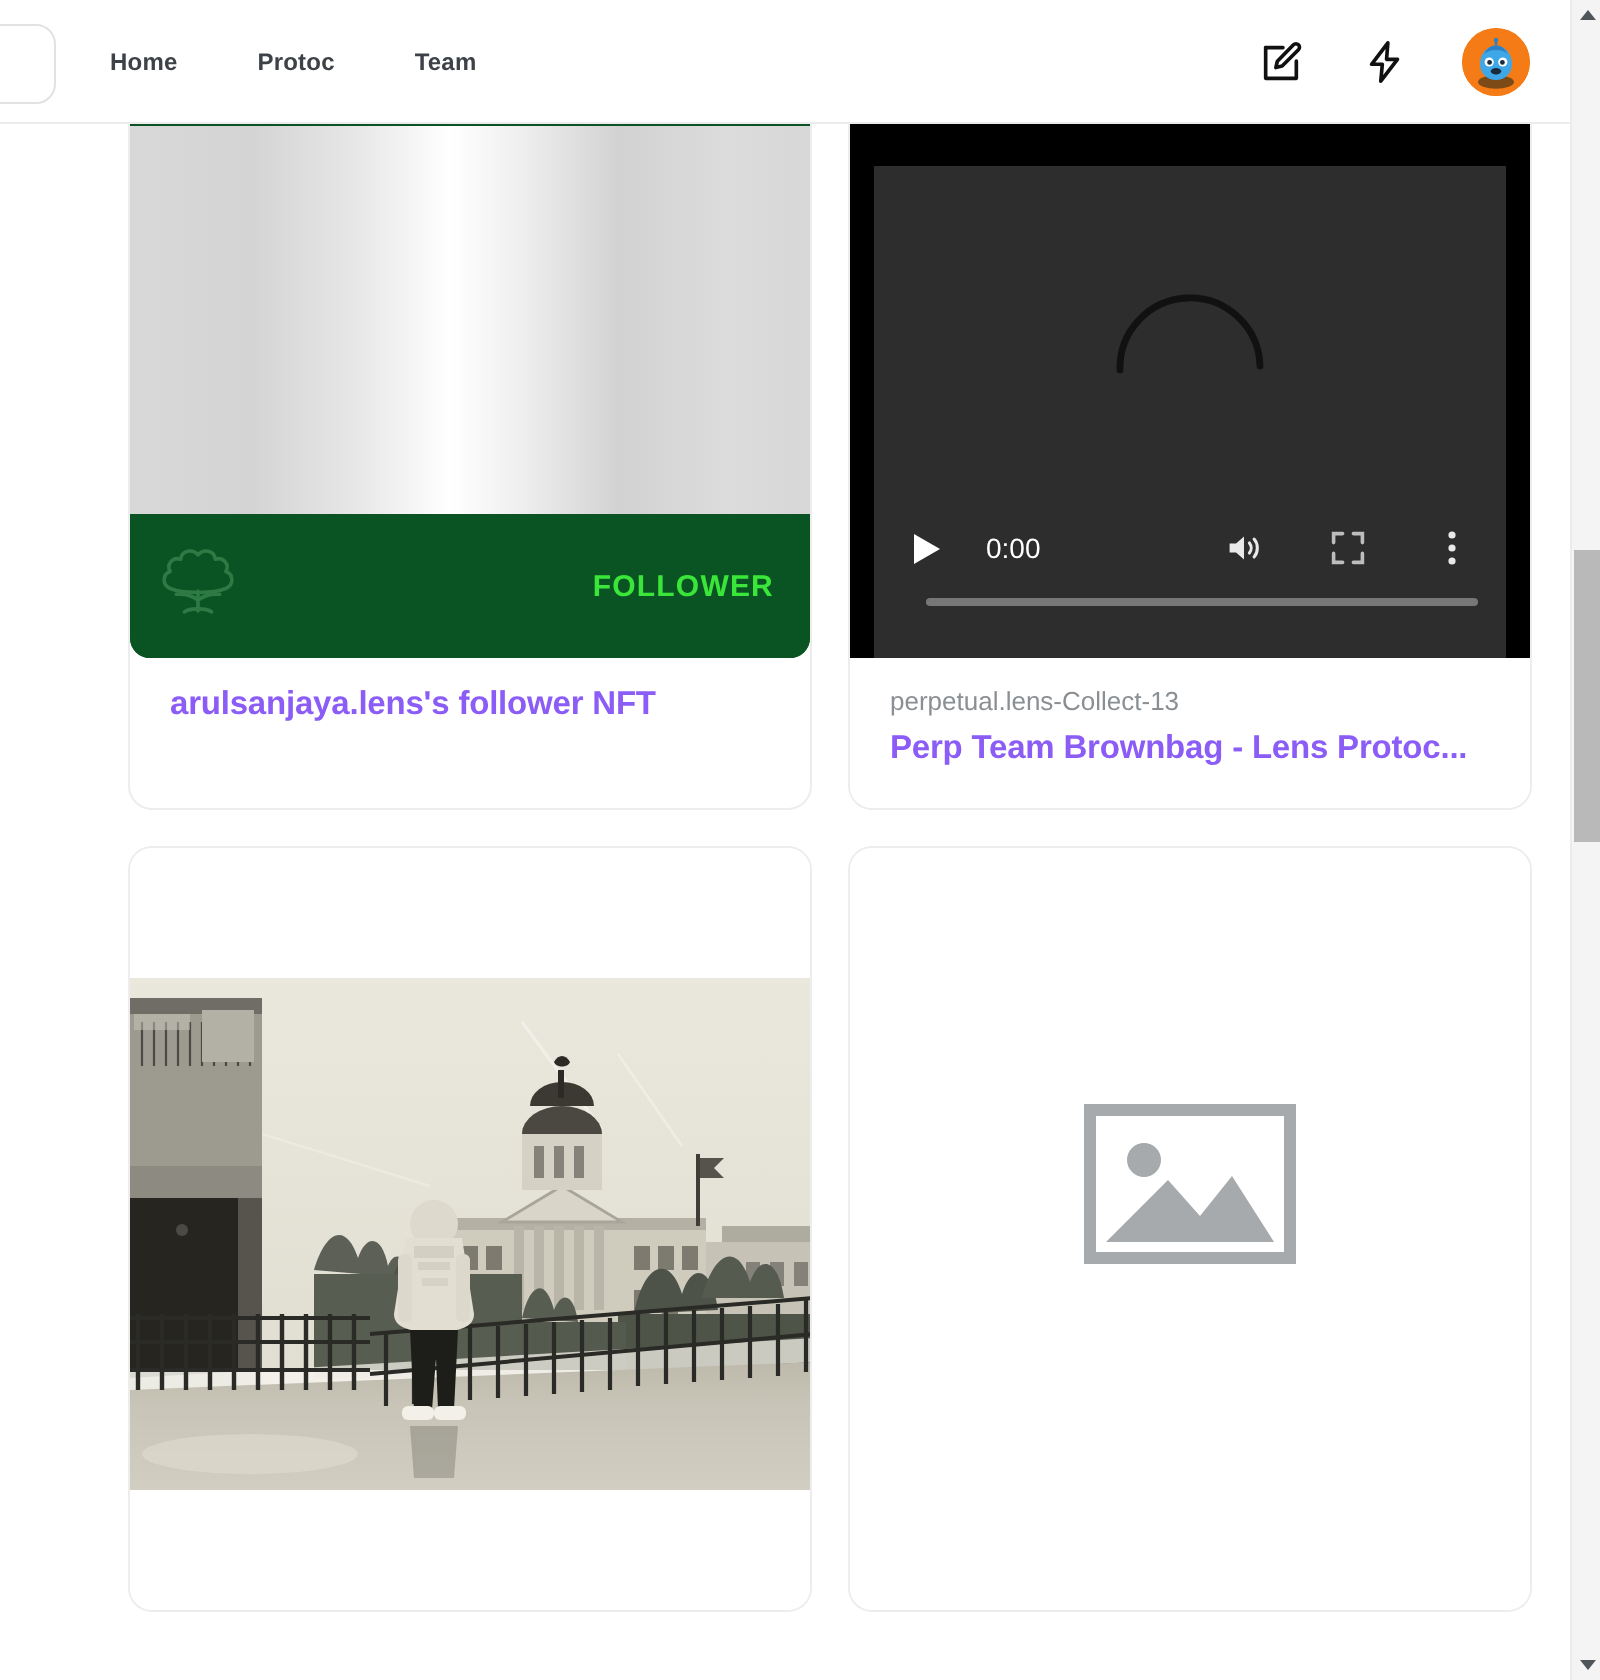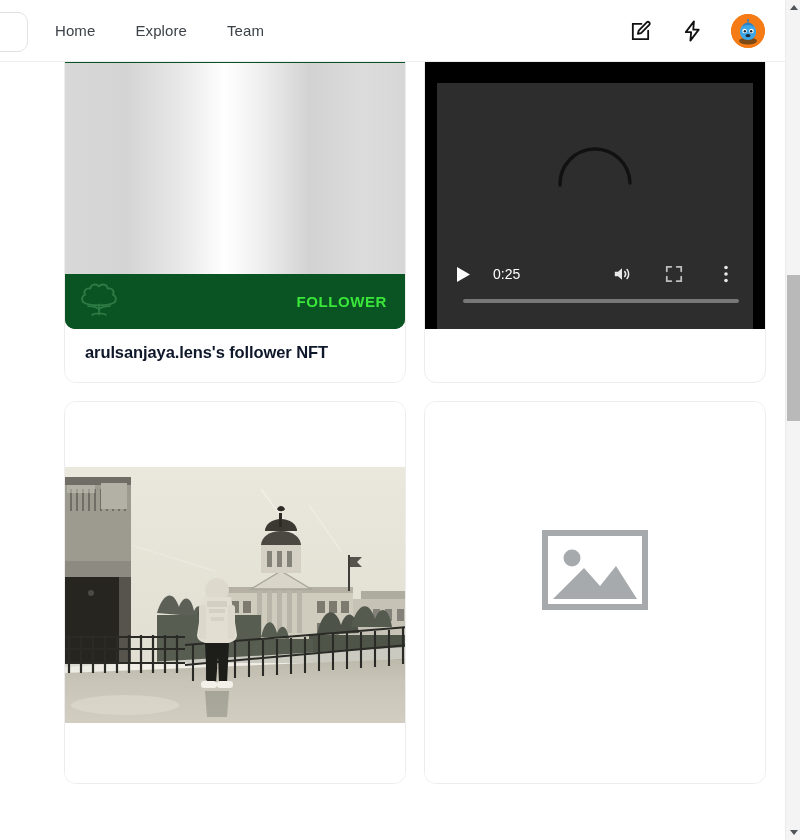--- a/index.html
+++ b/index.html
@@ -45,22 +45,22 @@
   }
 
   #primary-nav {
     display: flex;
     align-items: center;
     margin-left: 55px;
     gap: 40px;
   }
 
   .nav-link {
-    font-size: 15px;
-    font-weight: 400;
+    font-size: 12px;
+    font-weight: 700;
     color: #3d4248;
     letter-spacing: 0.1px;
     cursor: pointer;
     white-space: nowrap;
   }
 
   #header-actions {
     position: absolute;
     right: 20px;
     top: 0;
@@ -176,21 +176,21 @@
     color: #8a8f94;
     margin-bottom: 7px;
     white-space: nowrap;
     overflow: hidden;
     text-overflow: ellipsis;
   }
 
   .card-title {
     font-size: 16.5px;
     font-weight: 700;
-    color: #0f172a;
+    color: #8b5cf6;
     white-space: nowrap;
     overflow: hidden;
     text-overflow: ellipsis;
     letter-spacing: -0.1px;
   }
 
   
   #nft-media {
     background: #0a5423;
     display: flex;
@@ -210,21 +210,21 @@
       #d8d8d8 0%,
       #d4d4d4 18%,
       #e8e8e8 34%,
       #ffffff 47%,
       #f0f0f0 57%,
       #d2d2d2 72%,
       #dcdcdc 88%,
       #d7d7d7 100%);
   }
   #nft-bottom-band {
-    height: 55px;
+    height: 72px;
     background: #0a5423;
     display: flex;
     align-items: center;
     justify-content: space-between;
     padding: 0 18px 0 14px;
     flex: 0 0 auto;
     border-bottom-left-radius: 10px;
     border-bottom-right-radius: 10px;
   }
   #nft-badge-label {
@@ -317,21 +317,21 @@
 <body>
 
 <div id="app">
 
   <div id="header">
 
     <div id="logo-button"></div>
 
     <nav id="primary-nav">
       <span class="nav-link">Home</span>
-      <span class="nav-link">Explore</span>
+      <span class="nav-link">Protoc</span>
       <span class="nav-link">Team</span>
     </nav>
 
     <div id="header-actions">
 
       <div class="hdr-icon">
         <svg width="23" height="23" viewBox="0 0 24 24" fill="none" stroke="#111" stroke-width="1.9" stroke-linecap="round" stroke-linejoin="round">
           <path d="M4 4h9"></path>
           <path d="M4 4v16h16v-9"></path>
           <path d="M18.5 2.5a1.8 1.8 0 0 1 2.6 2.6L12.6 13.6l-3.3.8.8-3.3z"></path>
@@ -401,21 +401,21 @@
                 <path d="M8 56a35 35 0 0 1 70-2"></path>
               </svg>
             </div>
 
             <div id="video-controls">
               <div id="video-play-button">
                 <svg width="15" height="17" viewBox="0 0 15 17">
                   <path d="M1 1l13 7.5L1 16z" fill="#ffffff"></path>
                 </svg>
               </div>
-              <span id="video-time">0:25</span>
+              <span id="video-time">0:00</span>
               <span class="vc-spacer"></span>
 
               <div class="vc-icon">
                 <svg width="20" height="18" viewBox="0 0 22 20" fill="none">
                   <path d="M3 7.5h3.6L11 3.6v12.8L6.6 12.5H3z" fill="#e9e9e9"></path>
                   <path d="M14 7.2c1.3 1.6 1.3 4 0 5.6" stroke="#e9e9e9" stroke-width="1.7" stroke-linecap="round"></path>
                   <path d="M16.6 5c2.4 2.6 2.4 7.4 0 10" stroke="#e9e9e9" stroke-width="1.7" stroke-linecap="round"></path>
                 </svg>
               </div>
 
@@ -432,20 +432,24 @@
                 <svg width="6" height="20" viewBox="0 0 6 20">
                   <circle cx="3" cy="3.5" r="1.8" fill="#e9e9e9"></circle>
                   <circle cx="3" cy="10" r="1.8" fill="#e9e9e9"></circle>
                   <circle cx="3" cy="16.5" r="1.8" fill="#e9e9e9"></circle>
                 </svg>
               </div>
             </div>
 
             <div id="video-progress-track"></div>
           </div>
+        </div>
+        <div class="card-body">
+          <div class="card-subtitle">perpetual.lens-Collect-13</div>
+          <div class="card-title">Perp Team Brownbag - Lens Protoc...</div>
         </div>
       </div>
 
       <div class="card">
         <div id="photo-media">
           <div id="photo-frame">
             <svg id="photo-svg" viewBox="0 0 342 256">
               <defs>
                 <linearGradient id="skyG" x1="0" y1="0" x2="0" y2="1">
                   <stop offset="0%" stop-color="#eae7dc"></stop>

